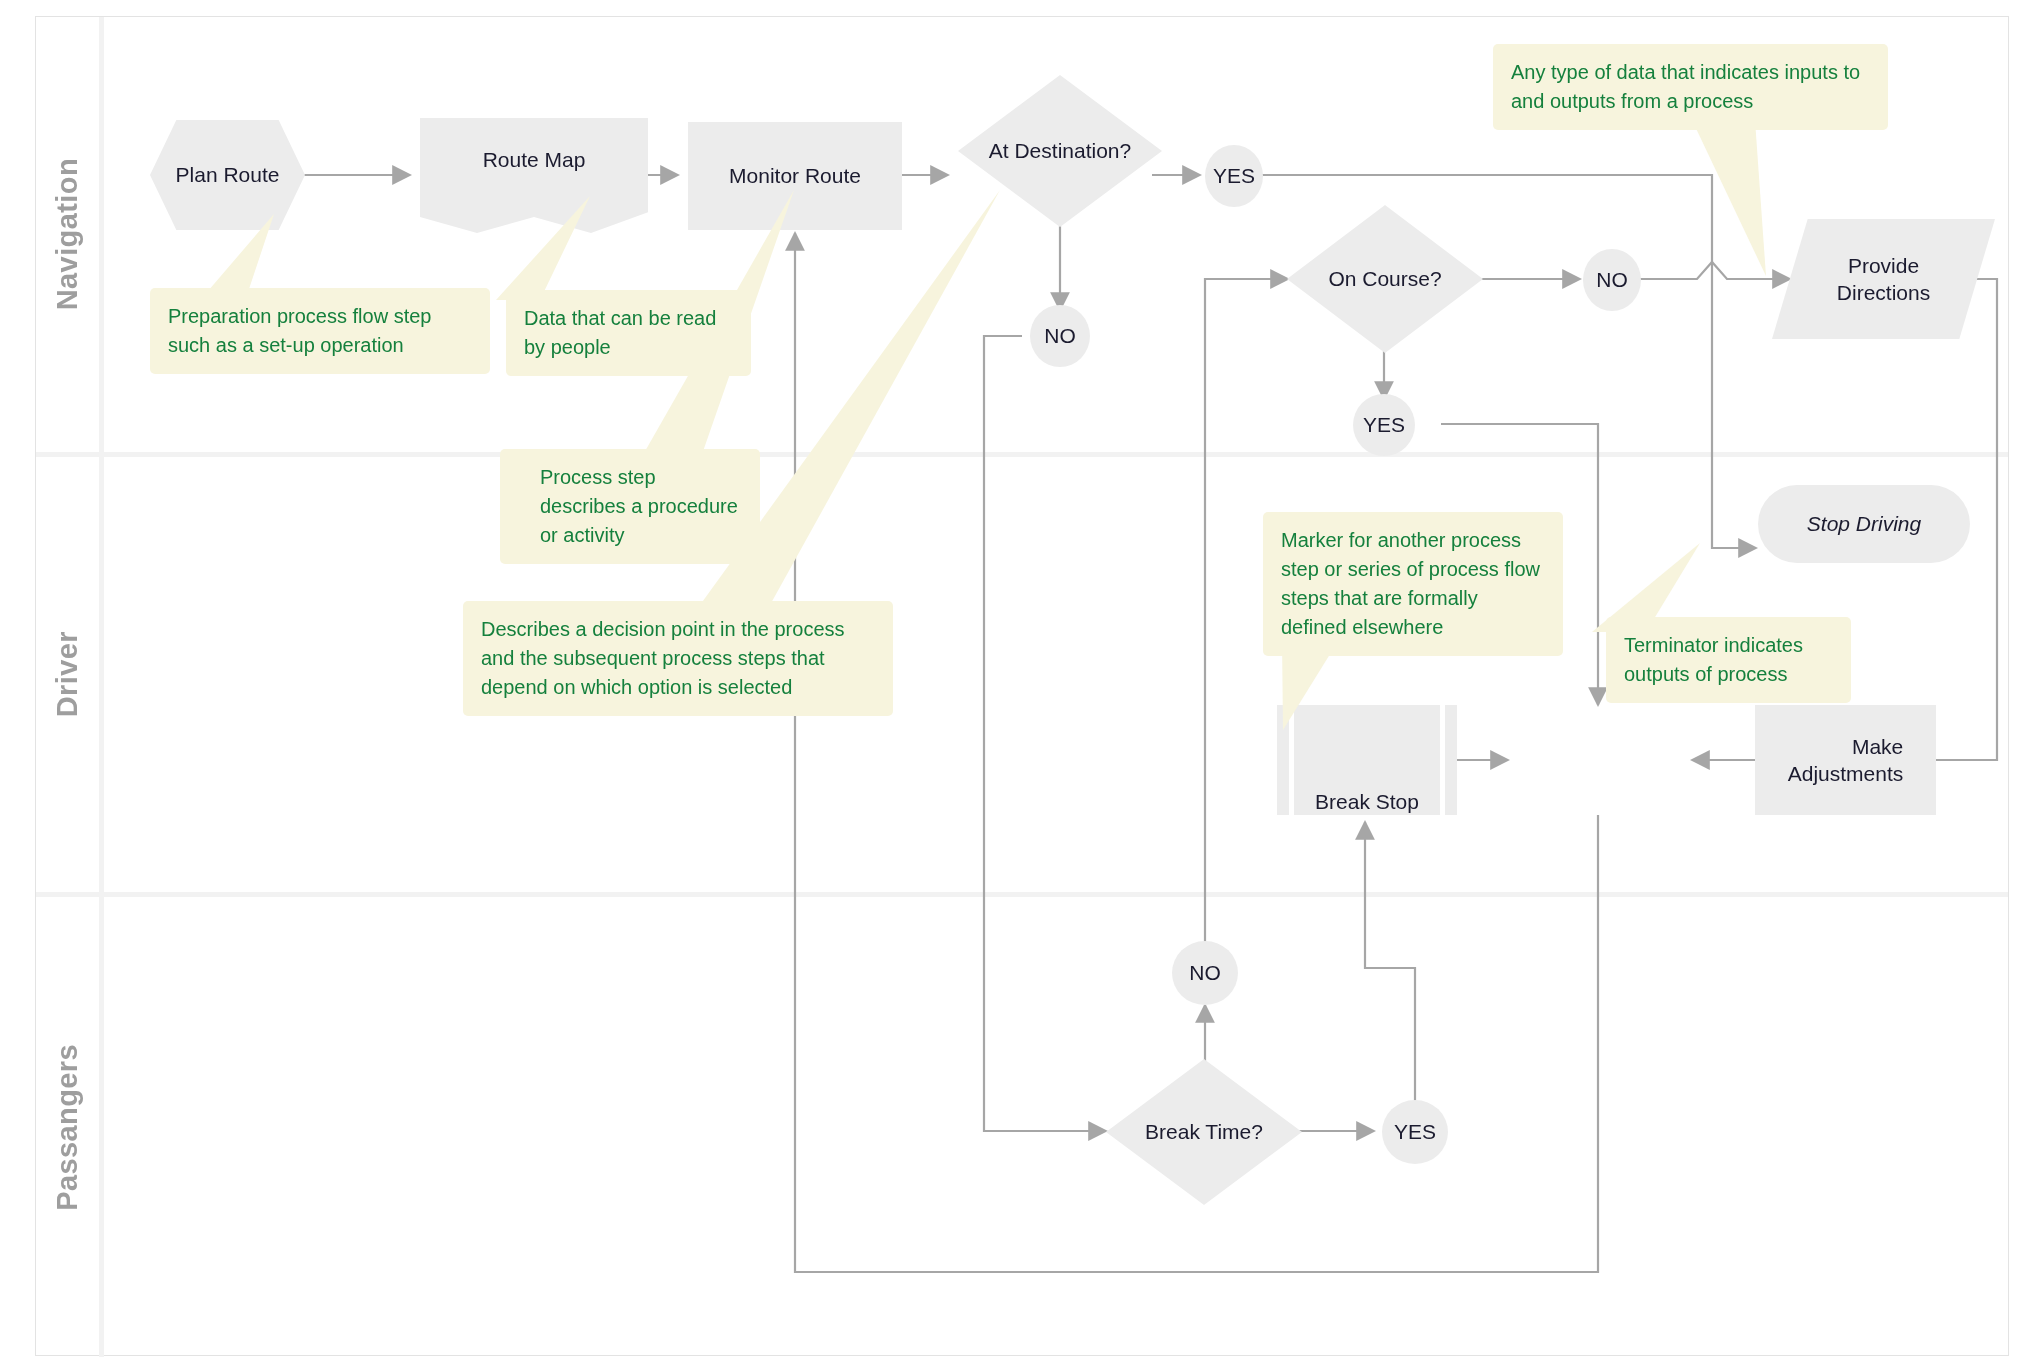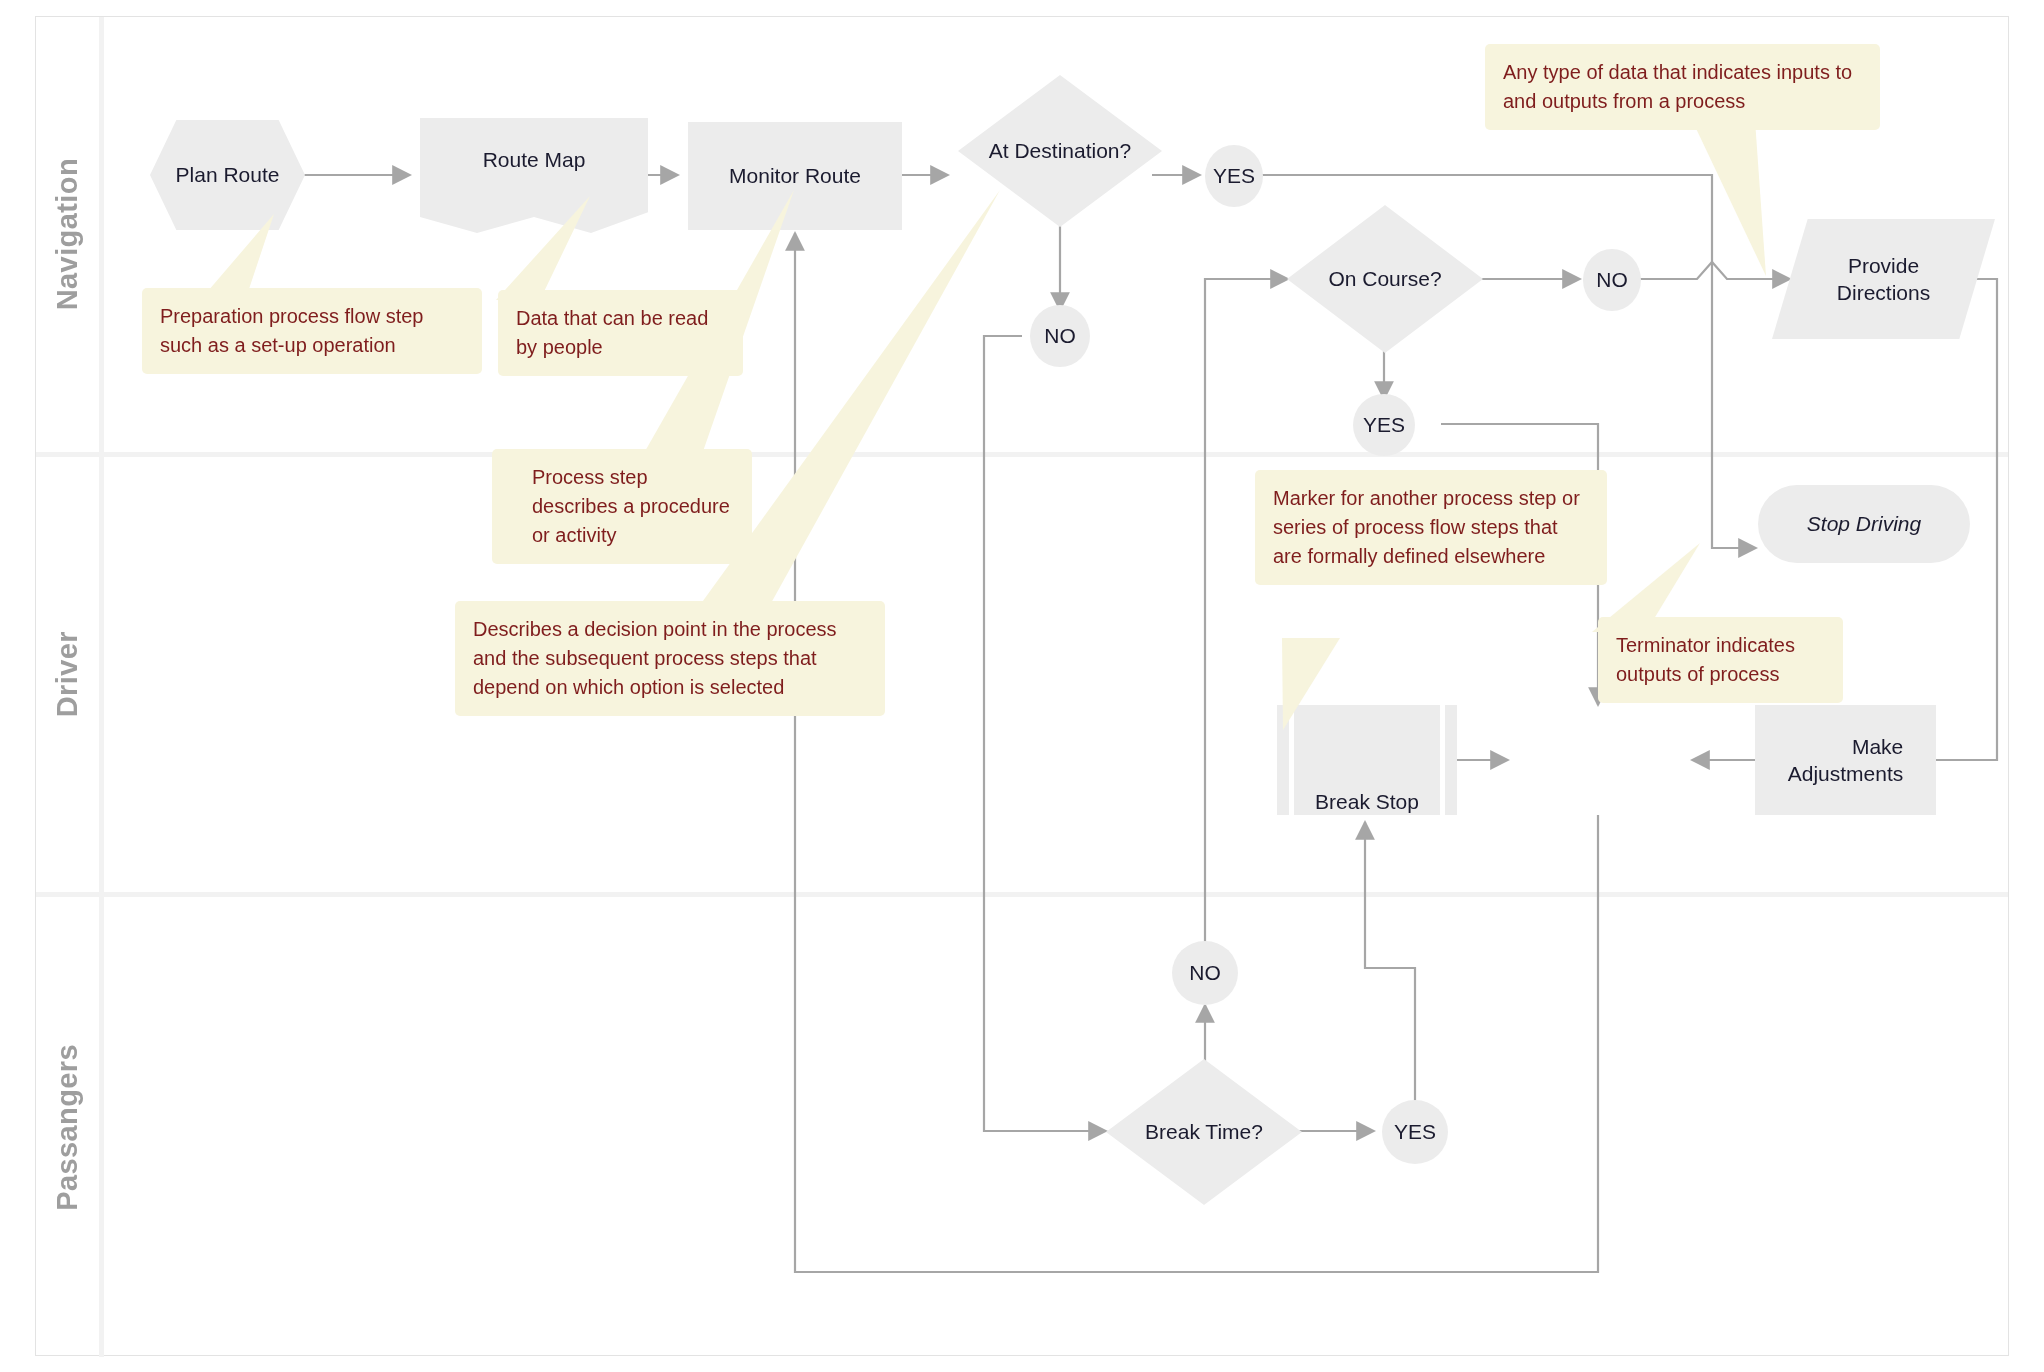--- a/index.html
+++ b/index.html
@@ -67,27 +67,28 @@
   .sh-circle{background:#ececec;border-radius:50%;}
   .sh-predef{background:#ececec;align-items:flex-end;}
   .sh-predef .bar{position:absolute;top:0;bottom:0;width:5px;background:#ffffff;}
   .sh-predef .bar.l{left:12px;}
   .sh-predef .bar.r{right:12px;}
   .node .lbl{position:relative;z-index:2;padding:0 6px;}
   
   .note{
     position:absolute;
     background:#f7f4dd;
-    color:#7f1d1d;
+    color:#15803d;
     font-size:20px;
     line-height:1.45;
     padding:14px 18px;
     border-radius:5px;
     box-sizing:border-box;
     z-index:8;
+    margin-left:8px;
   }
   
   #wires{position:absolute;left:0;top:0;width:2044px;height:1372px;z-index:3;}
   #tails{position:absolute;left:0;top:0;width:2044px;height:1372px;z-index:7;pointer-events:none;}
 </style>
 </head>
 <body>
 
 <div id="canvas">
   <div id="pool">
@@ -257,21 +258,21 @@
   </div>
 
   <div class="note" style="left:455px;top:601px;width:430px;">
     <span>Describes a decision point in the process and the subsequent process steps that depend on which option is selected</span>
   </div>
 
   <div class="note" style="left:1485px;top:44px;width:395px;">
     <span>Any type of data that indicates inputs to and outputs from a process</span>
   </div>
 
-  <div class="note" style="left:1255px;top:470px;width:352px;">
+  <div class="note" style="left:1255px;top:512px;width:300px;">
     <span>Marker for another process step or series of process flow steps that are formally defined elsewhere</span>
   </div>
 
   <div class="note" style="left:1598px;top:617px;width:245px;">
     <span>Terminator indicates outputs of process</span>
   </div>
 
 </div>
 
 </body></html>

